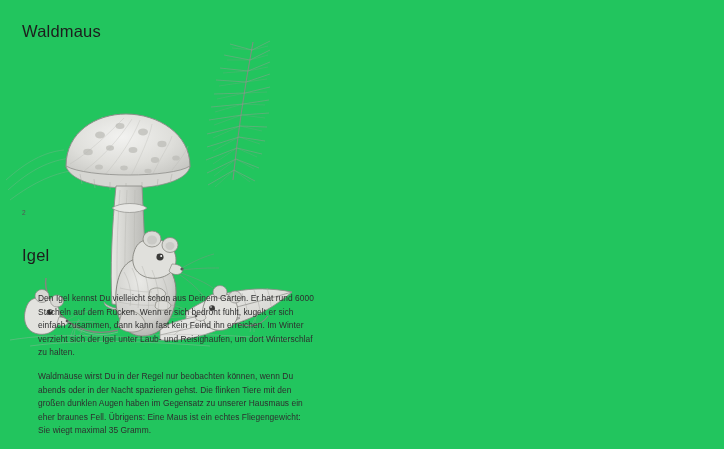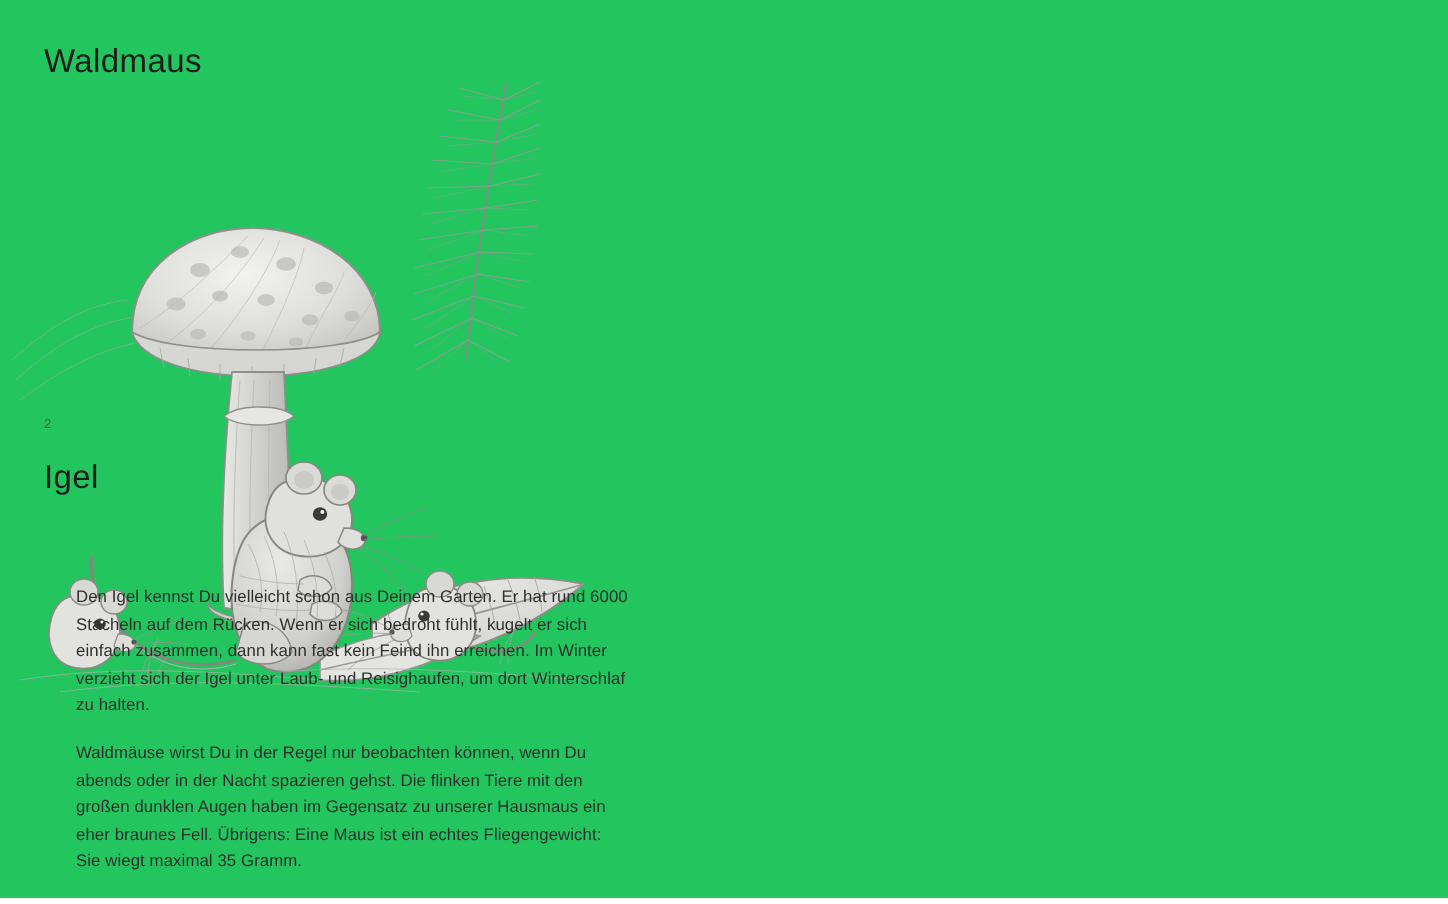--- a/index.html
+++ b/index.html
@@ -85,21 +85,21 @@
   }
   .intro-right {
     position: absolute;
     left: 22px;
     top: 50px;
     width: 310px;
   }
   .headline-right {
     position: absolute;
     left: 22px;
-    top: 4px;
+    top: 20px;
     text-align: center;
   }
   .gutter {
     position: absolute;
     left: 362px;
     top: 0;
     width: 1px;
     height: 452px;
     background: transparent;
   }

